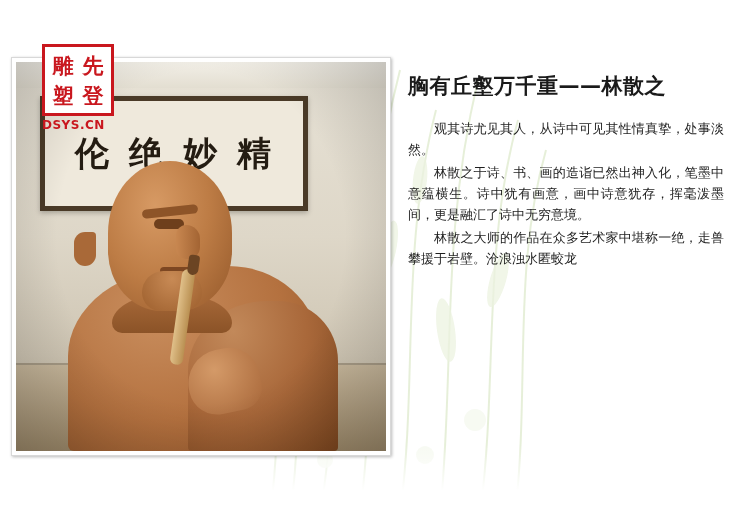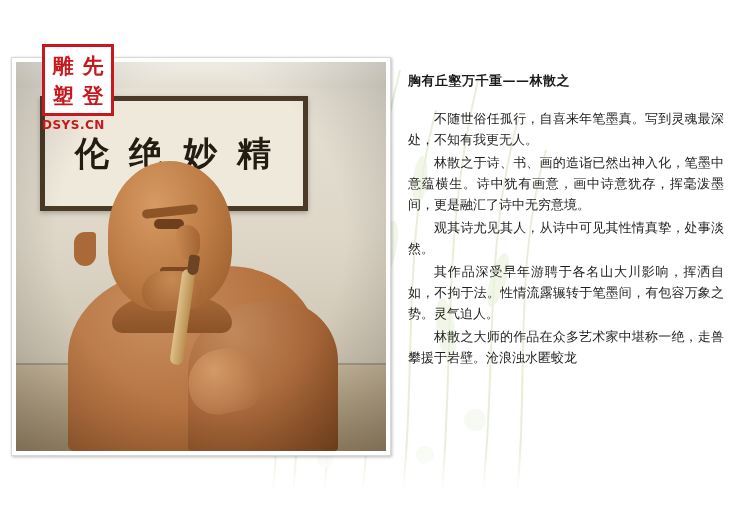--- a/index.html
+++ b/index.html
@@ -286,21 +286,21 @@
   }
   
   .article {
     position: absolute;
     left: 408px;
     top: 72px;
     width: 316px;
   }
   .article-title {
     font-family: "DejaVu Sans", "Liberation Sans", sans-serif;
-    font-size: 13px;
+    font-size: 21px;
     font-weight: bold;
     color: #1a1a1a;
     letter-spacing: .5px;
     margin: 0 0 18px 0;
   }
   .article p {
     margin: 0 0 2px 0;
     font-family: "DejaVu Sans", "Liberation Sans", sans-serif;
     font-size: 13px;
     line-height: 21px;
@@ -381,18 +381,16 @@
     <span>雕</span>
     <span>先</span>
     <span>塑</span>
     <span>登</span>
   </div>
 </div>
 <div class="stamp-caption">DSYS.CN</div>
 
 <div class="article">
   <h1 class="article-title">胸有丘壑万千重——林散之</h1>
-  <p>不随世俗任孤行，自喜来年笔墨真。写到灵魂最深处，不知有我更无人。</p>
+  <p>观其诗尤见其人，从诗中可见其性情真挚，处事淡然。</p>
   <p>林散之于诗、书、画的造诣已然出神入化，笔墨中意蕴横生。诗中犹有画意，画中诗意犹存，挥毫泼墨间，更是融汇了诗中无穷意境。</p>
-  <p>观其诗尤见其人，从诗中可见其性情真挚，处事淡然。</p>
-  <p>其作品深受早年游聘于各名山大川影响，挥洒自如，不拘于法。性情流露辗转于笔墨间，有包容万象之势。灵气迫人。</p>
   <p>林散之大师的作品在众多艺术家中堪称一绝，走兽攀援于岩壁。沧浪浊水匿蛟龙</p>
 </div>
 
 </body></html>

